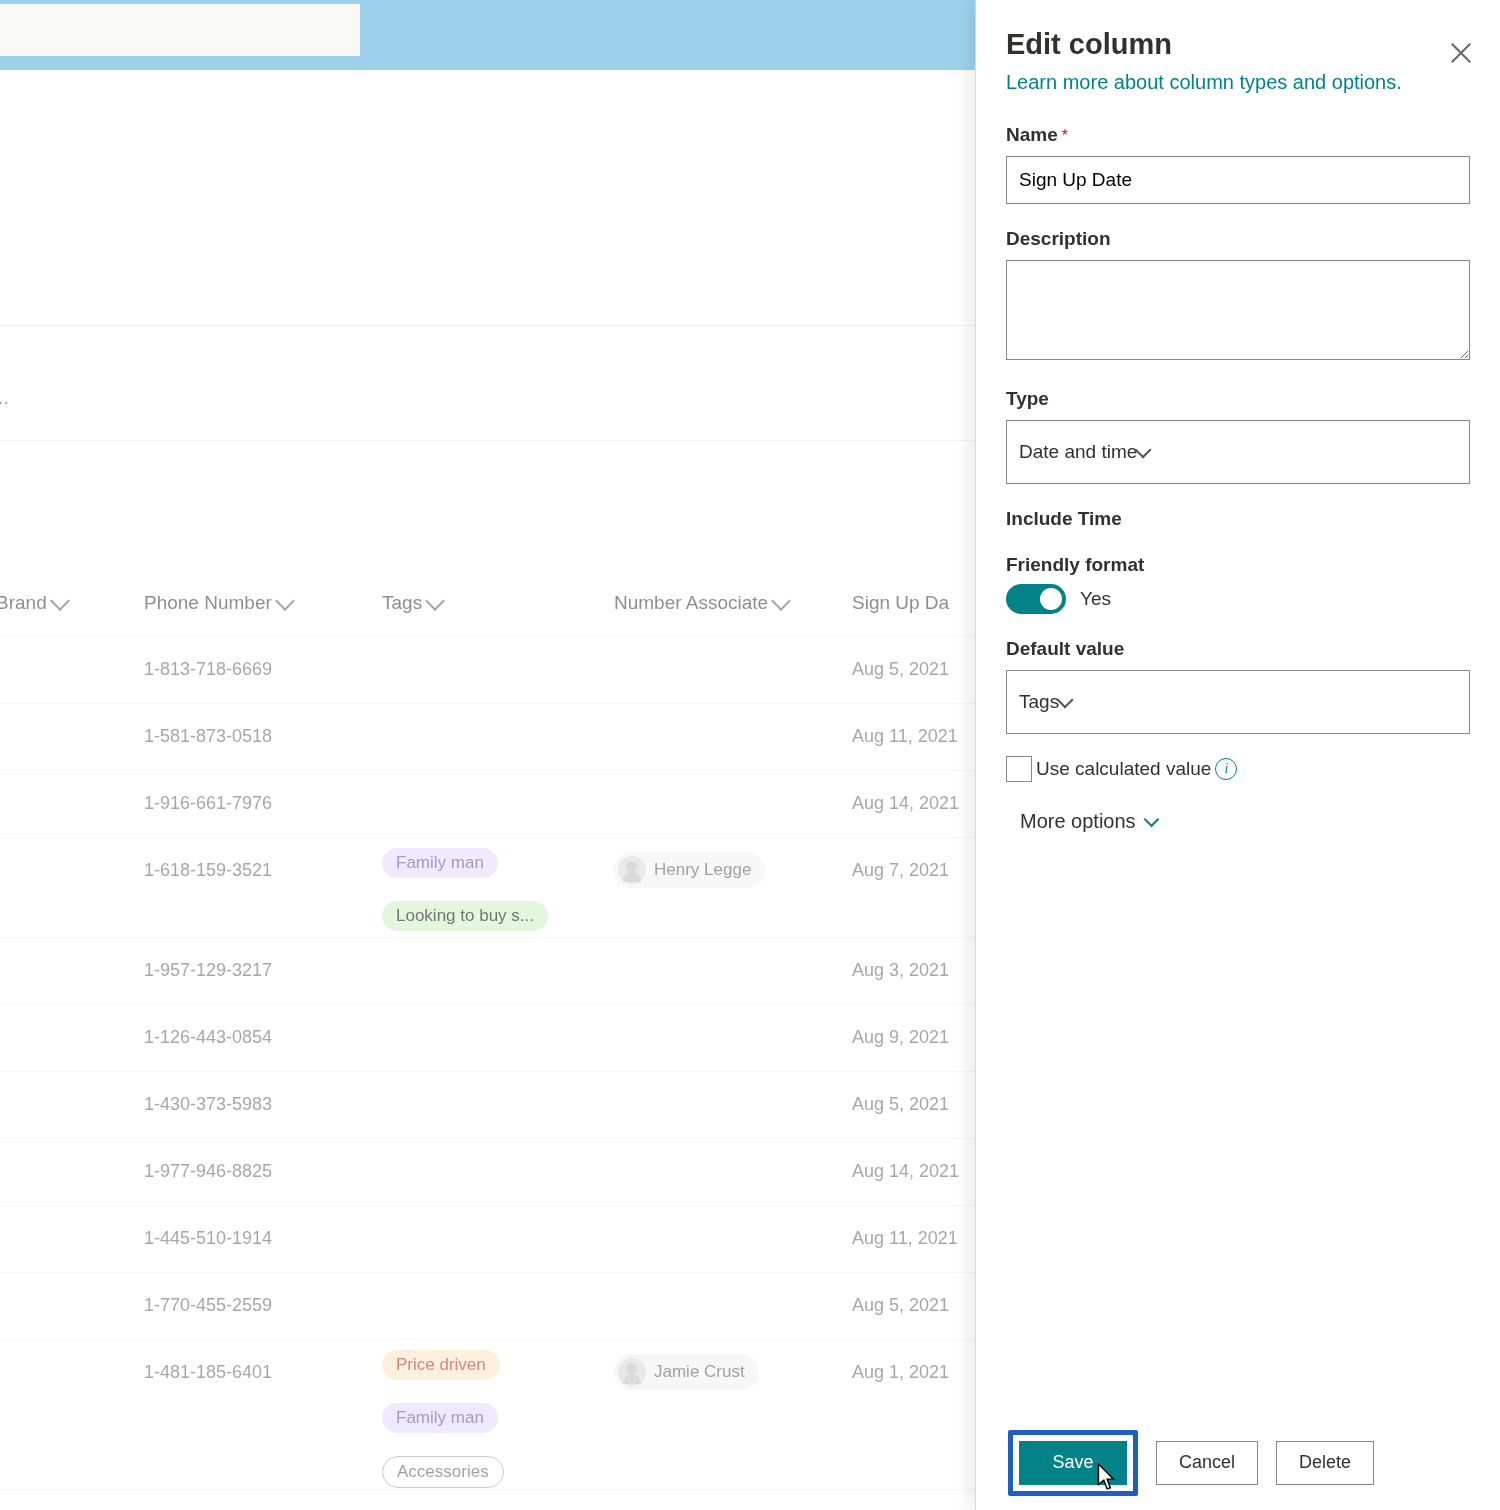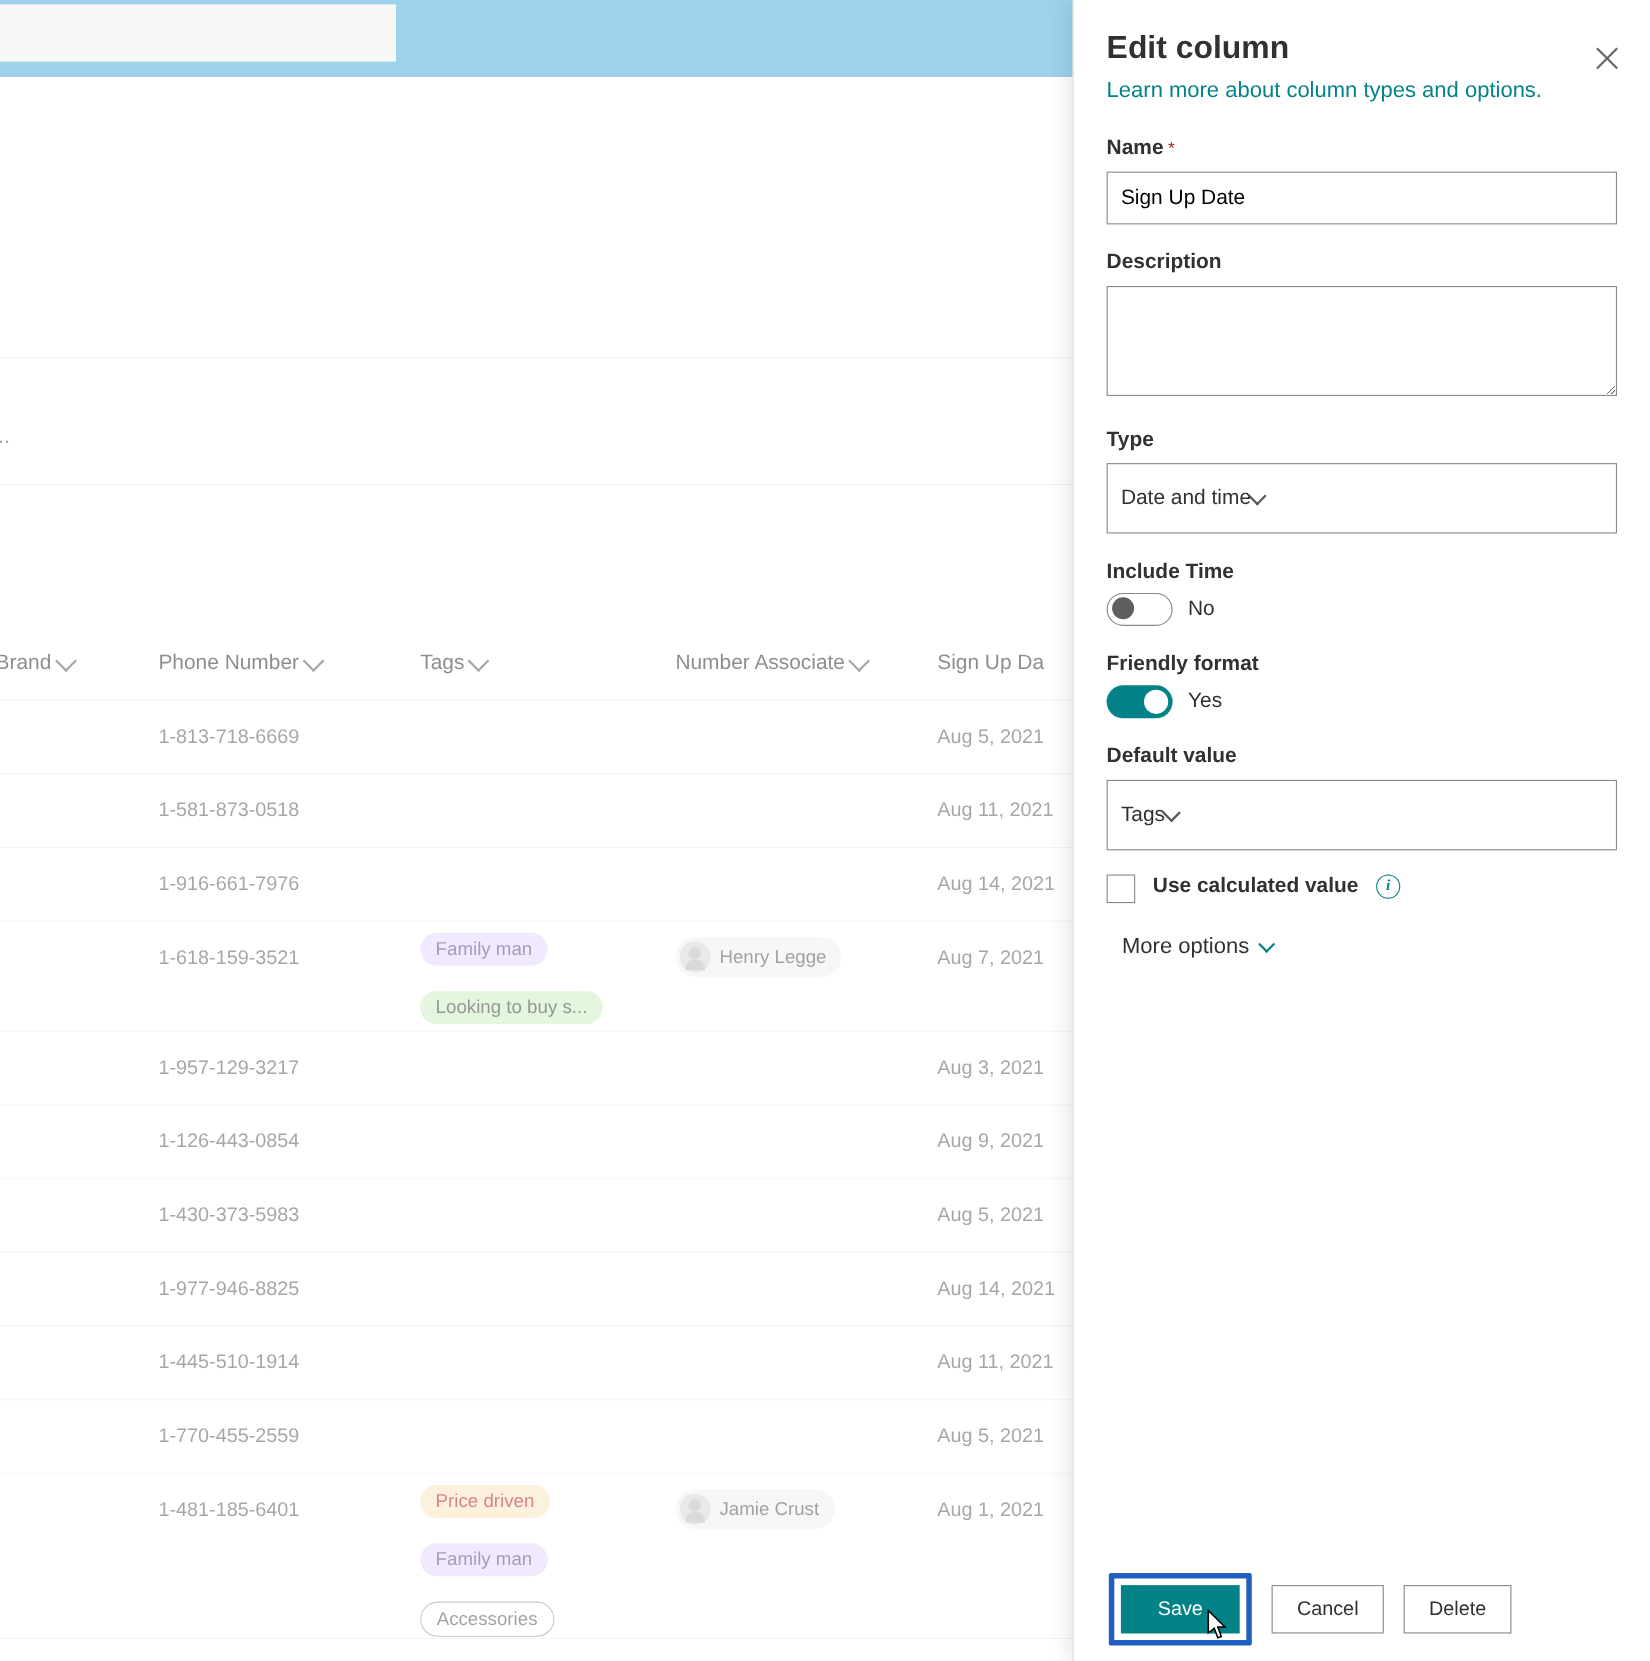--- a/index.html
+++ b/index.html
@@ -28,21 +28,21 @@
   .chev { width:14px; height:14px; border-right:2px solid #605e5c; border-bottom:2px solid #605e5c; transform: rotate(45deg); margin-top:-4px; }
 
   
   .rows { position:absolute; left:0; top:566px; width:975px; }
   .row { position:relative; border-top:1px solid #ededed; min-height:67px; padding:12px 0; }
   .cell-phone { position:absolute; left:144px; top:22px; font-size:18px; color:#605e5c; }
   .cell-date  { position:absolute; left:852px; top:22px; font-size:18px; color:#605e5c; white-space:nowrap; }
   .cell-tags  { position:absolute; left:382px; top:10px; display:flex; flex-direction:column; gap:23px; align-items:flex-start; }
   .tag { font-size:17px; padding:5px 14px; border-radius:16px; white-space:nowrap; }
   .tag.purple { background:#e6d7fb; color:#5a4a8a; }
-  .tag.green  { background:#cdeec3; color:#404040;text-align:right; }
+  .tag.green  { background:#cdeec3; color:#000000;text-align:right; }
   .tag.orange { background:#fbe4c2; color:#b91c1c; }
   .tag.outline{ background:#fff; border:1px solid #9f9f9f; color:#555; }
   .cell-assoc { position:absolute; left:614px; top:14px; display:flex; align-items:center; gap:8px; background:#f0f0f0; border-radius:18px; padding:4px 14px 4px 4px; }
   .avatar { width:28px; height:28px; border-radius:50%; background:#d7d7d7; position:relative; }
   .avatar::before{ content:""; position:absolute; width:11px; height:11px; border-radius:50%; background:#bcbcbc; left:8px; top:5px; }
   .avatar::after{ content:""; position:absolute; width:18px; height:10px; border-radius:10px 10px 0 0; background:#bcbcbc; left:5px; top:16px; }
   .assoc-name { font-size:17px; color:#555; }
 
   .row.tall { min-height:100px; }
   .row.xtall { min-height:150px; }
@@ -71,21 +71,21 @@
   .select .schev{ width:12px;height:12px;border-right:2px solid #555;border-bottom:2px solid #555;transform:rotate(45deg);margin-top:-4px; }
 
   .toggle-row { display:flex; align-items:center; gap:14px; margin-top:8px; }
   .toggle { width:60px; height:30px; border-radius:16px; position:relative; }
   .toggle.off { background:#fff; border:1.5px solid #8a8886; }
   .toggle.off .knob{ position:absolute; width:20px;height:20px;border-radius:50%; background:#605e5c; left:4px; top:3px; }
   .toggle.on { background:#038387; }
   .toggle.on .knob{ position:absolute; width:22px;height:22px;border-radius:50%; background:#fff; right:4px; top:4px; }
   .tlabel { font-size:19px; }
 
-  .chkrow { display:flex; gap:16px; margin-top:22px; font-size:19px;font-weight:bold; }
+  .chkrow { display:flex; align-items:center; gap:4px; margin-top:22px; font-size:19px; }
   .chkbox { width:26px; height:26px; border:1.5px solid #8a8886; background:#fff; }
   .info { width:22px;height:22px;border:1.5px solid #038387;border-radius:50%;display:flex;align-items:center;justify-content:center;color:#038387;font-size:14px;font-style:italic;font-family:serif; }
 
   .more { margin-top:28px; margin-left:14px; font-size:20px; color:#323130; display:flex; align-items:center; gap:10px; }
   .more .mchev{ width:11px;height:11px;border-right:2px solid #038387;border-bottom:2px solid #038387;transform:rotate(45deg);margin-top:-4px; }
 
   .footer { position:absolute; left:0; right:0; bottom:0; height:95px; display:flex; align-items:center; gap:18px; padding-left:32px; }
   .savewrap { border:5px solid #1f5fbf; padding:6px; border-radius:2px; }
   .btn { height:44px; padding:0 22px; font-size:18px; border:1px solid #8a8886; background:#fff; display:flex; align-items:center; justify-content:center; cursor:pointer; }
   .btn.primary { background:#038387; color:#fff; border:none; min-width:108px; }
@@ -214,26 +214,20 @@
     <div class="field">
       <span class="flabel">Type</span>
       <div class="select">
         <span class="sval">Date and time</span>
         <span class="schev"></span>
       </div>
     </div>
 
     <div class="field">
       <span class="flabel">Include Time</span>
-      <div class="toggle-row">
-        <div class="toggle off">
-            <div class="knob"></div>
-          </div>
-        <span class="tlabel">No</span>
-      </div>
     </div>
 
     <div class="field">
       <span class="flabel">Friendly format</span>
       <div class="toggle-row">
         <div class="toggle on">
             <div class="knob"></div>
           </div>
         <span class="tlabel">Yes</span>
       </div>

